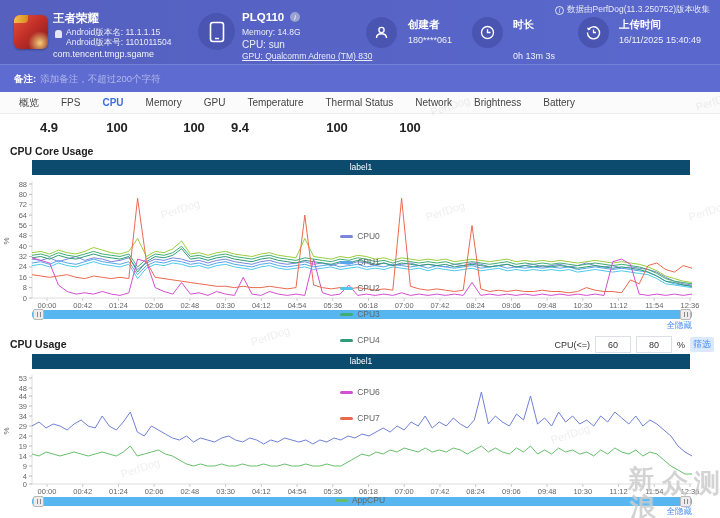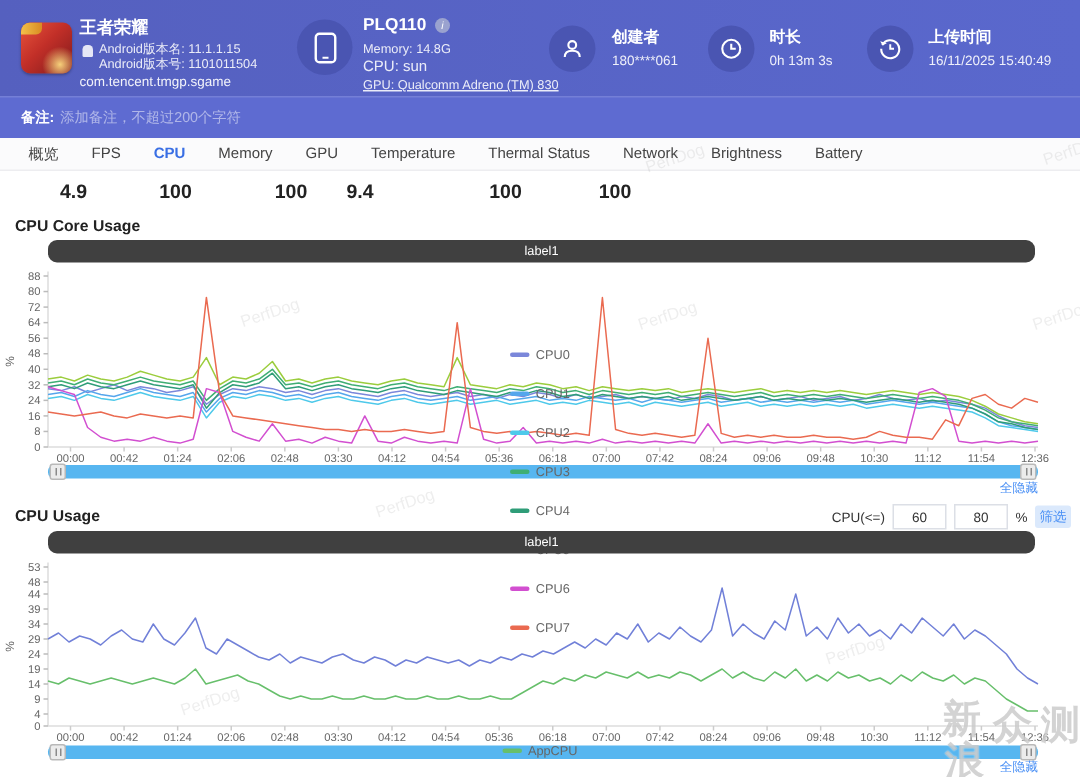--- a/index.html
+++ b/index.html
@@ -46,21 +46,21 @@
   
   .tabbar { position:absolute; left:0; top:92px; width:720px; height:22px; background:#fbfbfc;
     border-bottom:1px solid #ededf0; display:flex; align-items:center; padding-left:8px; }
   .tab { font-size:10px; color:#444; padding:0 11px; cursor:pointer; white-space:nowrap; }
   .tab.active { color:#3a6fe4; font-weight:bold; }
   .scores { position:absolute; left:0; top:114px; width:720px; height:28px; background:#fff; }
   .score { position:absolute; top:6px; transform:translateX(-50%); font-size:13px; font-weight:bold; color:#222; }
 
   
   .sec-title { position:absolute; font-size:10.5px; font-weight:bold; color:#222; }
-  .label-bar { position:absolute; left:32px; width:658px; height:15px; background:#404040; border-radius:6px;
+  .label-bar { position:absolute; left:32px; width:658px; height:15px; background:#0c4a6e; border-radius:0;
     color:#fff; font-size:8.5px; text-align:center; line-height:15px; }
   .chart-svg { position:absolute; left:0; }
   .scrollbar { position:absolute; left:32px; width:660px; height:9px; background:#57b6f0; border-radius:4px; }
   .sb-handle { position:absolute; top:-1px; width:11px; height:11px; background:#ececec; border:1px solid #b9b9b9;
     border-radius:2px; }
   .sb-handle:before { content:""; position:absolute; left:3px; top:2px; width:1px; height:5px; background:#8a8a8a; box-shadow:3px 0 0 #8a8a8a; }
   .sb-left { left:1px; } .sb-right { right:1px; }
   .legend-row { position:absolute; left:0; width:720px; height:14px; display:flex; justify-content:center;
     align-items:center; gap:16px;flex-direction:column; }
   .legend-item { display:flex; align-items:center; gap:4px; font-size:8.5px; color:#666; cursor:pointer; }
@@ -75,20 +75,24 @@
 
   
   .wm { position:absolute; font-size:11px; color:#999; opacity:.16; transform:rotate(-18deg); pointer-events:none; }
   .site-wm { position:absolute; font-size:26px; font-weight:bold; color:rgba(150,150,150,.42);
     text-shadow:0 0 1px rgba(255,255,255,.8); pointer-events:none; }
 </style>
 </head>
 <body>
 
 <div class="header">
+  <div class="collect-note">
+    <span class="i-circ">i</span>
+    <span>数据由PerfDog(11.3.250752)版本收集</span>
+  </div>
 
   <div class="game-icon"></div>
   <div class="app-name">王者荣耀</div>
   <div class="android-icon"></div>
   <div class="ver-line1">Android版本名: 11.1.1.15</div>
   <div class="ver-line2">Android版本号: 1101011504</div>
   <div class="pkg-line">com.tencent.tmgp.sgame</div>
 
   <div class="hcirc phone-circ">
     <svg width="16" height="22" viewBox="0 0 16 22">
@@ -111,21 +115,21 @@
   <div class="meta-label" style="left:408px;">创建者</div>
   <div class="meta-value" style="left:408px;">180****061</div>
 
   <div class="hcirc meta-circ" style="left:472px;">
     <svg width="15" height="15" viewBox="0 0 15 15">
         <circle cx="7.5" cy="7.5" r="6" fill="none" stroke="#fff" stroke-width="1.4"></circle>
         <path d="M7.5 4.2 V7.5 H10.5" fill="none" stroke="#fff" stroke-width="1.4"></path>
       </svg>
   </div>
   <div class="meta-label" style="left:513px;">时长</div>
-  <div class="meta-value" style="left:513px;">0h 13m 3s</div>
+  <div class="meta-value" style="left:513px;margin-top:16px;">0h 13m 3s</div>
 
   <div class="hcirc meta-circ" style="left:578px;">
     <svg width="15" height="15" viewBox="0 0 15 15">
         <path d="M2.2 5 A6 6 0 1 1 1.5 7.5" fill="none" stroke="#fff" stroke-width="1.4"></path>
         <path d="M0.8 2.5 L2.4 5.4 L5.2 3.8 Z" fill="#fff"></path>
         <path d="M7.5 4.5 V7.5 H10" fill="none" stroke="#fff" stroke-width="1.3"></path>
       </svg>
   </div>
   <div class="meta-label" style="left:619px;">上传时间</div>
   <div class="meta-value" style="left:619px;">16/11/2025 15:40:49</div>

